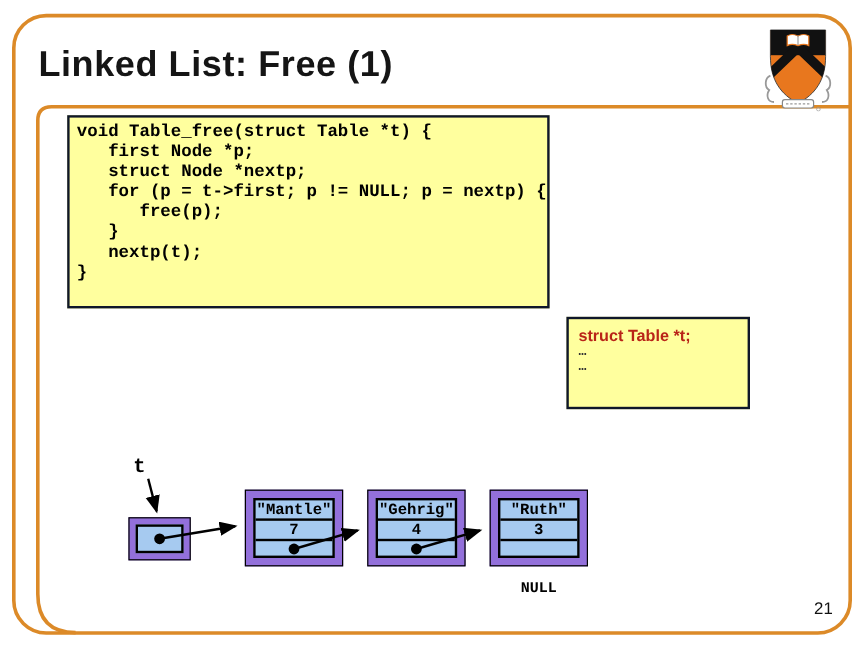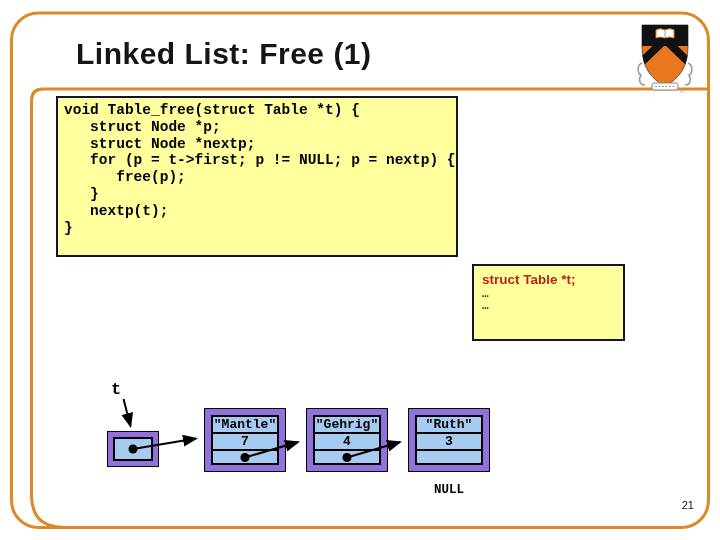--- a/index.html
+++ b/index.html
@@ -1,21 +1,21 @@
 <!DOCTYPE html>
 <html style="--accent: #DC8A28; --box_fill: #FFFF9E; --keyword_red: #B92418; --node_purple: #9370DB; --cell_blue: #A6CAF0; --shield_orange: #E8771E;"><head>
 <meta charset="utf-8">
 <style>
   html,body{margin:0;padding:0;background:#fff;}
   .slide{position:relative;width:720px;height:540px;background:#fff;overflow:hidden;
          font-family:"Liberation Sans",sans-serif;}
   .frame-svg{position:absolute;left:0;top:0;z-index:0;}
   .frame-svg path, .frame-svg rect{fill:none;stroke:var(--accent,#DC8A28);stroke-width:3;}
   .page-title{position:absolute;left:32px;top:37px;font-size:30px;font-weight:700;
-              color:#151515;letter-spacing:0.5px;z-index:1;margin-left:44px;}
+              color:#151515;letter-spacing:0.5px;z-index:1;}
   .logo{position:absolute;left:636px;top:23px;z-index:1;}
 
   .yellow-box{position:absolute;background:var(--box_fill,#FFFF9E);border:2px solid #0f172a;
               box-sizing:border-box;z-index:1;color:#000;}
   .code-box{left:56px;top:96px;width:402px;height:161px;padding:4px 0 0 6px;}
   .code-line{font-family:"Liberation Mono",monospace;font-weight:700;font-size:14.5px;
              line-height:16.8px;white-space:pre;}
   .call-box{left:472px;top:264px;width:153px;height:77px;padding:5px 0 0 8px;}
   .cb-line{font-family:Liberation Sans, sans-serif;font-weight:700;font-size:13.5px;line-height:17px;}
   .cb-red{color:var(--keyword_red,#B92418);}
@@ -36,21 +36,21 @@
   .nrow{height:15px;line-height:15px;border-bottom:2px solid #000;text-align:center;
         font-family:"Liberation Mono",monospace;font-weight:700;font-size:13px;color:#000;}
   .nrow.last{border-bottom:none;flex:1;line-height:14px;font-size:12.5px;margin-top:32px;}
   .node-mantle{left:204px;} .node-gehrig{left:306px;} .node-ruth{left:408px;}
 
   .diagram-svg{position:absolute;left:0;top:0;z-index:2;pointer-events:none;}
   .arrow{stroke:#000;stroke-width:2;fill:none;}
   .ptr-dot{fill:#000;}
 
   .page-number{position:absolute;left:662px;top:499px;width:32px;text-align:right;
-               font-size:11px;color:#111;z-index:1;}
+               font-size:14px;color:#111;z-index:1;}
 </style>
 </head>
 <body>
 
 <div class="slide">
 
   <svg class="frame-svg" width="720" height="540">
     <rect x="11.5" y="13" width="697" height="514.5" rx="27"></rect>
     <path d="M 708.5 89 H 43 Q 31.5 89 31.5 100.5 V 495 Q 31.5 527 63 527.2"></path>
   </svg>
@@ -70,21 +70,21 @@
     <polygon points="6,44 29,22 52,44 52,33 29,11 6,33" fill="#111" clip-path="url(#sh)"></polygon>
     <path d="M20,7 Q24,4.5 29,7 Q34,4.5 38,7 V15 Q34,13 29,15 Q24,13 20,15 Z" fill="#fff" stroke="#E8771E" stroke-width="1"></path>
     <line x1="29" y1="6.5" x2="29" y2="14.5" stroke="#888" stroke-width="0.8"></line>
     <rect x="16" y="60" width="26" height="7" rx="2" fill="#fff" stroke="#888" stroke-width="1"></rect>
     <line x1="19" y1="63.5" x2="39" y2="63.5" stroke="#999" stroke-width="1" stroke-dasharray="2,1.5"></line>
     <circle cx="46" cy="68" r="1.5" fill="none" stroke="#999" stroke-width="0.6"></circle>
   </svg>
 
   <div class="yellow-box code-box">
     <div class="code-line">void Table_free(struct Table *t) {</div>
-    <div class="code-line">   struct Node *p;</div>
+    <div class="code-line">   first Node *p;</div>
     <div class="code-line">   struct Node *nextp;</div>
     <div class="code-line">   for (p = t-&gt;first; p != NULL; p = nextp) {</div>
     <div class="code-line">      free(p);</div>
     <div class="code-line">   }</div>
     <div class="code-line">   nextp(t);</div>
     <div class="code-line">}</div>
   </div>
 
   <div class="yellow-box call-box">
     <div class="cb-line cb-red">struct Table *t;</div>

